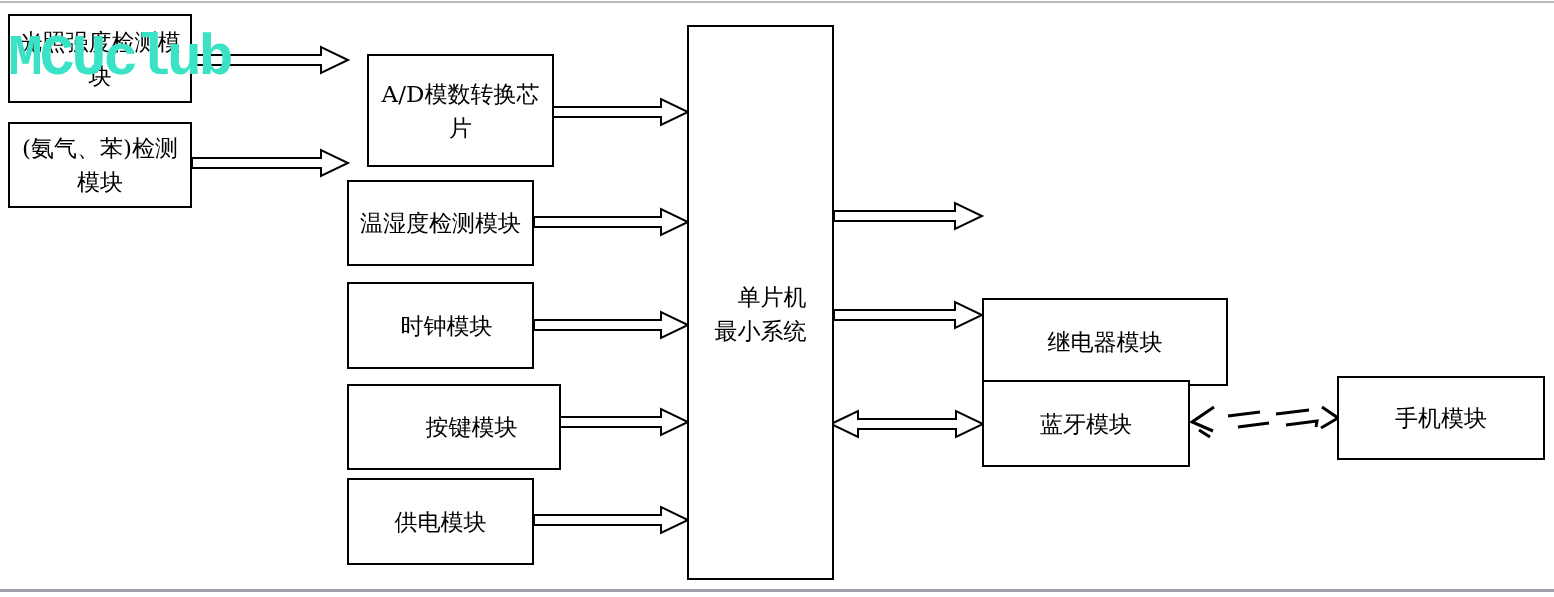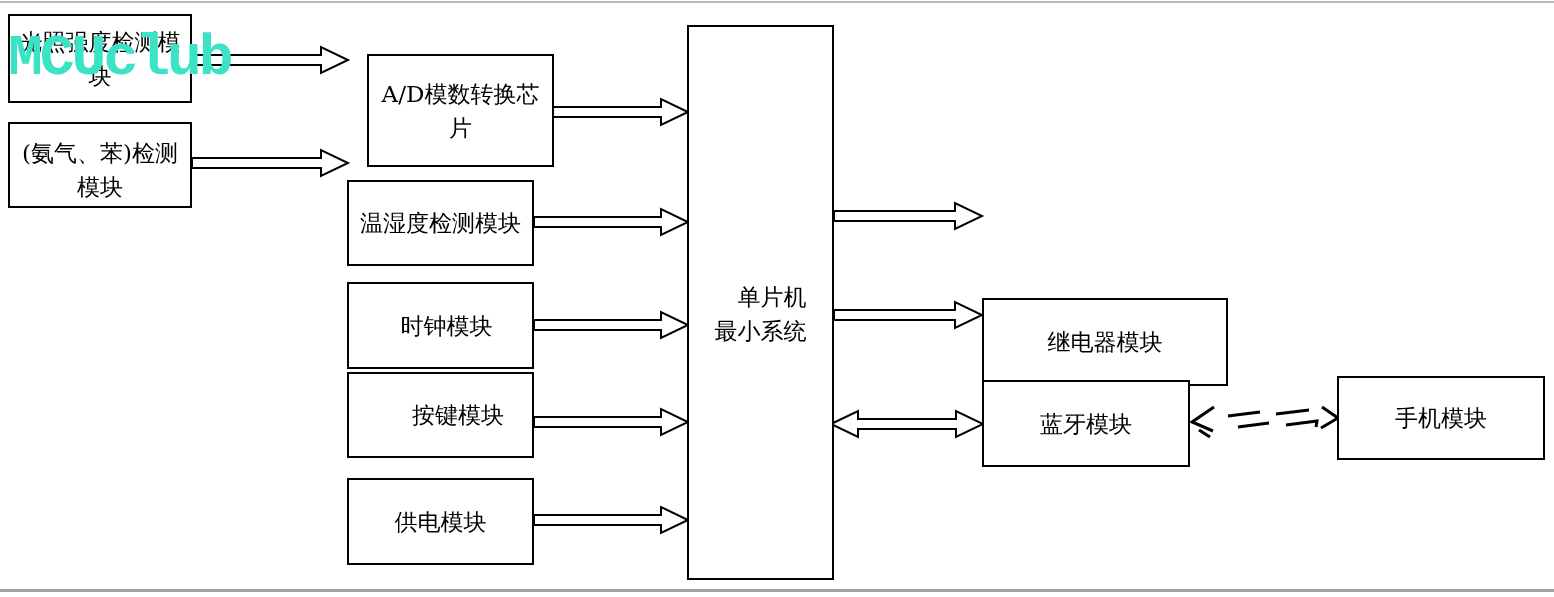--- a/index.html
+++ b/index.html
@@ -46,34 +46,34 @@
     <polygon class="block-arrow" points="831,424 858,411 858,419 956,419 956,411 983,424 956,437 956,429 858,429 858,437"></polygon>
 
     <path class="sketch" d="M1214,407 L1192,422 L1213,431 M1199,430 L1210,437"></path>
     <path class="sketch" d="M1228,416 L1260,412 M1276,414 L1309,410 M1238,427 L1269,423 M1286,425 L1317,421 L1316,427"></path>
     <path class="sketch" d="M1322,407 L1338,418 L1321,428"></path>
   </svg>
 
   <div class="box" style="left:8px;top:14px;width:184px;height:89px;">
     <span>光照强度检测模块</span>
   </div>
-  <div class="box" style="left:8px;top:122px;width:184px;height:86px;align-items:flex-end;">
+  <div class="box" style="left:8px;top:122px;width:184px;height:86px;">
     <span>(氨气、苯)检测模块</span>
   </div>
 
   <div class="box" style="left:347px;top:54px;width:187px;height:113px;margin-left:20px;">
     <span>A/D模数转换芯片</span>
   </div>
   <div class="box" style="left:347px;top:180px;width:187px;height:86px;">
     <span>温湿度检测模块</span>
   </div>
   <div class="box" style="left:347px;top:282px;width:187px;height:87px;padding-left:20px;">
     <span>时钟模块</span>
   </div>
-  <div class="box" style="left:347px;top:372px;width:187px;height:86px;padding-left:43px;">
+  <div class="box" style="left:347px;top:384px;width:214px;height:86px;padding-left:43px;">
     <span>按键模块</span>
   </div>
   <div class="box" style="left:347px;top:478px;width:187px;height:87px;">
     <span>供电模块</span>
   </div>
 
   <div class="box" style="left:687px;top:25px;width:147px;height:555px;">
     <div class="mcu-lines">
       <span>单片机</span>
       <span>最小系统</span>

